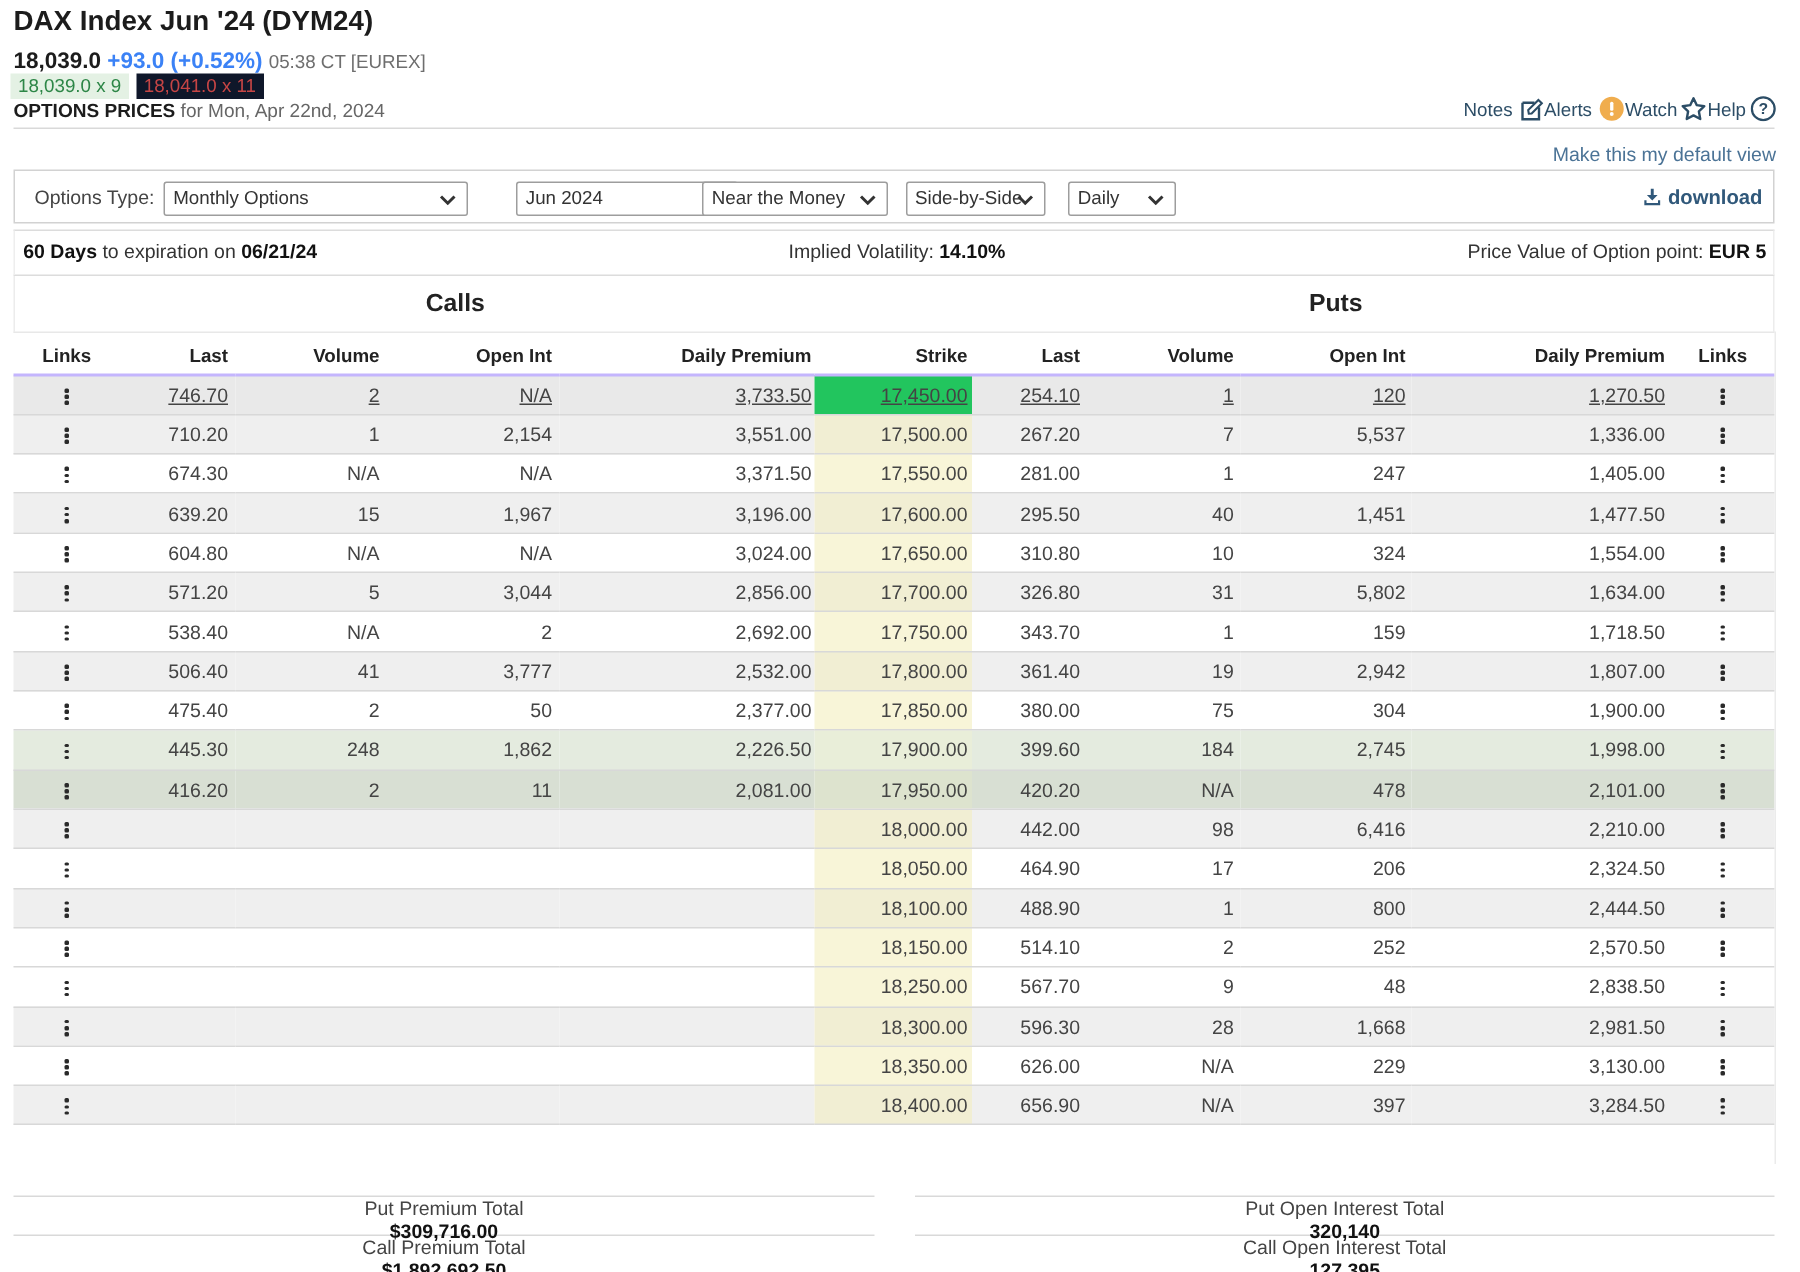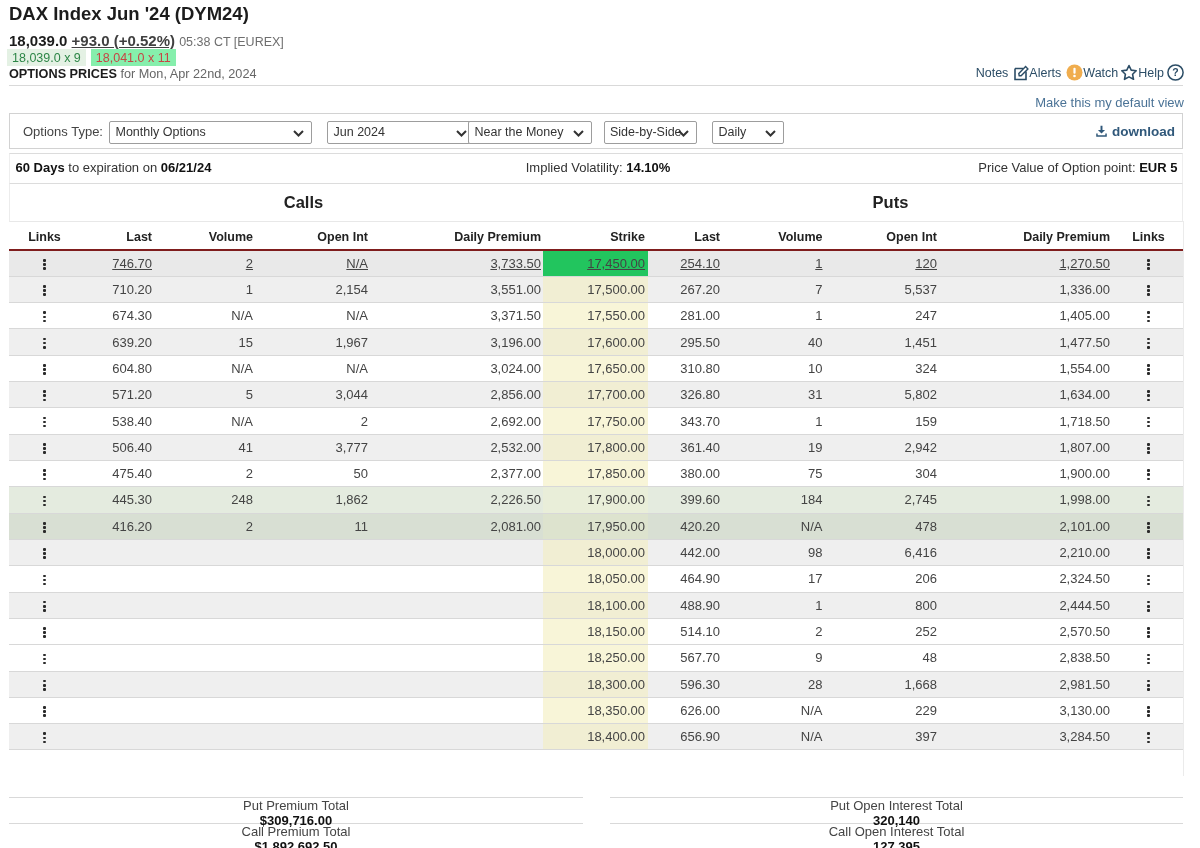--- a/index.html
+++ b/index.html
@@ -1,25 +1,25 @@
 <!DOCTYPE html>
 <html><head>
 <meta charset="utf-8">
 <style>
 * { margin:0; padding:0; box-sizing:border-box; }
 html,body { background:#fff; font-family:"Liberation Sans", sans-serif; }
 body { width:1200px; height:848px; overflow:hidden; }
 .page { position:relative; margin-left:9px; width:1175px; height:848px; }
 .title { position:absolute; top:2.5px; left:0; font-size:18.5px; font-weight:bold; color:#1c1c1c; letter-spacing:0; }
 .price { position:absolute; top:31.5px; left:0; font-size:15px; font-weight:bold; color:#1c1c1c; }
-.price .chg { color:#404040;text-decoration:underline; }
+.price .chg { color:#3b82f6; }
 .price .tm { color:#6e6e6e; font-weight:normal; font-size:12.5px; }
 .badges { position:absolute; top:50px; left:-2px; font-size:12.5px; }
 .badges .bid { background:#e4f1e4; color:#2d8647; padding:1.5px 5px; }
-.badges .ask { background:#86efac; color:#c64545; padding:1.5px 5px; margin-left:5px; }
+.badges .ask { background:#0f172a; color:#c64545; padding:1.5px 5px; margin-left:5px; }
 .optline { position:absolute; top:67px; left:0; font-size:12.7px; color:#666; }
 .optline b { color:#1c1c1c; }
 .hr1 { position:absolute; top:85px; left:0; width:1174px; height:1px; background:#d9d9d9; }
 .toplinks { position:absolute; top:64px; right:0; font-size:12.5px; color:#2c4d66; display:flex; align-items:center; gap:0; }
 .toplinks .it { display:flex; align-items:center; gap:5px; }
 .toplinks .it.watch { gap:2px;align-items:center; }
 .toplinks .it.help { gap:3px; }
 .mkdef { position:absolute; top:95px; right:0; font-size:13px; color:#4b7396; }
 .toolbar { position:absolute; top:113px; left:0; width:1174px; height:36px; border:1px solid #d2d2d2; background:#fff; }
 .dd { position:absolute; top:7px; height:23px; border:1px solid #9d9d9d; border-radius:2px; background:#fff; font-size:12.5px; color:#333; line-height:21px; padding-left:5.5px; }
@@ -29,21 +29,21 @@
 .infobar { position:absolute; top:153px; left:0; width:1174px; height:31px; border-top:1px solid #dcdcdc; border-bottom:1px solid #dcdcdc; border-left:1px solid #eee; border-right:1px solid #eee; font-size:13px; color:#333; }
 .infobar b { color:#111; }
 .ib-l { position:absolute; left:5.5px; top:0; line-height:27px; }
 .ib-c { position:absolute; left:2px; width:100%; text-align:center; top:0; line-height:27px; }
 .ib-r { position:absolute; right:4.5px; top:0; line-height:27px; }
 .cphead { position:absolute; top:184px; left:0; width:1174px; height:38px; border-left:1px solid #ececec; border-right:1px solid #ececec; border-bottom:1px solid #e8e8e8; }
 .cphead span { position:absolute; top:0; line-height:36px; font-size:16.5px; font-weight:bold; color:#222; }
 #calls-h { left:0; width:587px; text-align:center; }
 #puts-h { left:587px; width:587px; text-align:center; }
 table.opt { position:absolute; top:221px; left:0; width:1174px; border-collapse:collapse; table-layout:fixed; }
-table.opt th { font-size:12.5px; font-weight:bold; color:#222; height:29px; padding-top:3px; border-bottom:2px solid #7f1d1d; }
+table.opt th { font-size:12.5px; font-weight:bold; color:#222; height:29px; padding-top:3px; border-bottom:2px solid #c4b5fd; }
 table.opt td { font-size:13px; color:#444; height:26.32px; border-bottom:1px solid #d8d8d8; }
 .n { text-align:right; }
 th.n { text-align:right; }
 th.lnk, td.lnk { text-align:center; }
 .p2 { padding-right:5px; }
 .p3 { padding-right:5px; }
 .p4 { padding-right:5px; }
 .p5 { padding-right:2px; }
 .strike { padding-right:3px; background:#f8f5d8; color:#4c4c44; }
 .p7 { padding-right:4px; }
@@ -89,21 +89,21 @@
           <circle cx="8.5" cy="8.5" r="7.6" fill="none" stroke="#2c4d66" stroke-width="1.5"></circle>
           <text x="8.5" y="12" font-size="10.5" font-weight="bold" fill="#2c4d66" text-anchor="middle" font-family="Liberation Sans">?</text>
         </svg></span>
   </div>
   <div class="mkdef">Make this my default view</div>
   <div class="toolbar">
     <span class="tlabel">Options Type:</span>
     <div class="dd" style="left:99px; width:203px;">Monthly Options<svg width="11" height="7" viewBox="0 0 11 7">
           <path d="M1 1 l4.5 4.5 L10 1" stroke="#333" stroke-width="2" fill="none"></path>
         </svg></div>
-    <div class="dd" style="left:317px; width:148px;">Jun 2024<svg width="11" height="7" viewBox="0 0 11 7">
+    <div class="dd" style="left:334px; width:148px;">Jun 2024<svg width="11" height="7" viewBox="0 0 11 7">
           <path d="M1 1 l4.5 4.5 L10 1" stroke="#333" stroke-width="2" fill="none"></path>
         </svg></div>
     <div class="dd" style="left:458px; width:124px;">Near the Money<svg width="11" height="7" viewBox="0 0 11 7">
           <path d="M1 1 l4.5 4.5 L10 1" stroke="#333" stroke-width="2" fill="none"></path>
         </svg></div>
     <div class="dd" style="left:593.5px; width:93.5px;">Side-by-Side<svg width="11" height="7" viewBox="0 0 11 7">
           <path d="M1 1 l4.5 4.5 L10 1" stroke="#333" stroke-width="2" fill="none"></path>
         </svg></div>
     <div class="dd" style="left:702px; width:72px;">Daily<svg width="11" height="7" viewBox="0 0 11 7">
           <path d="M1 1 l4.5 4.5 L10 1" stroke="#333" stroke-width="2" fill="none"></path>

